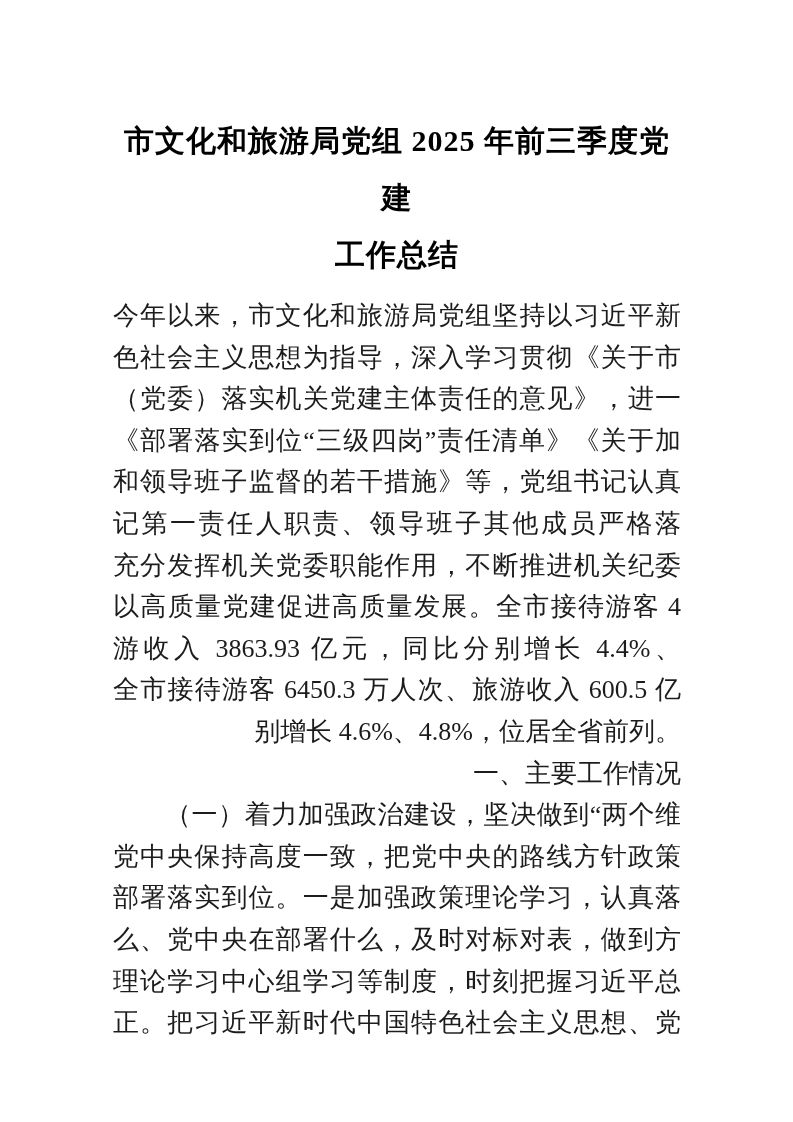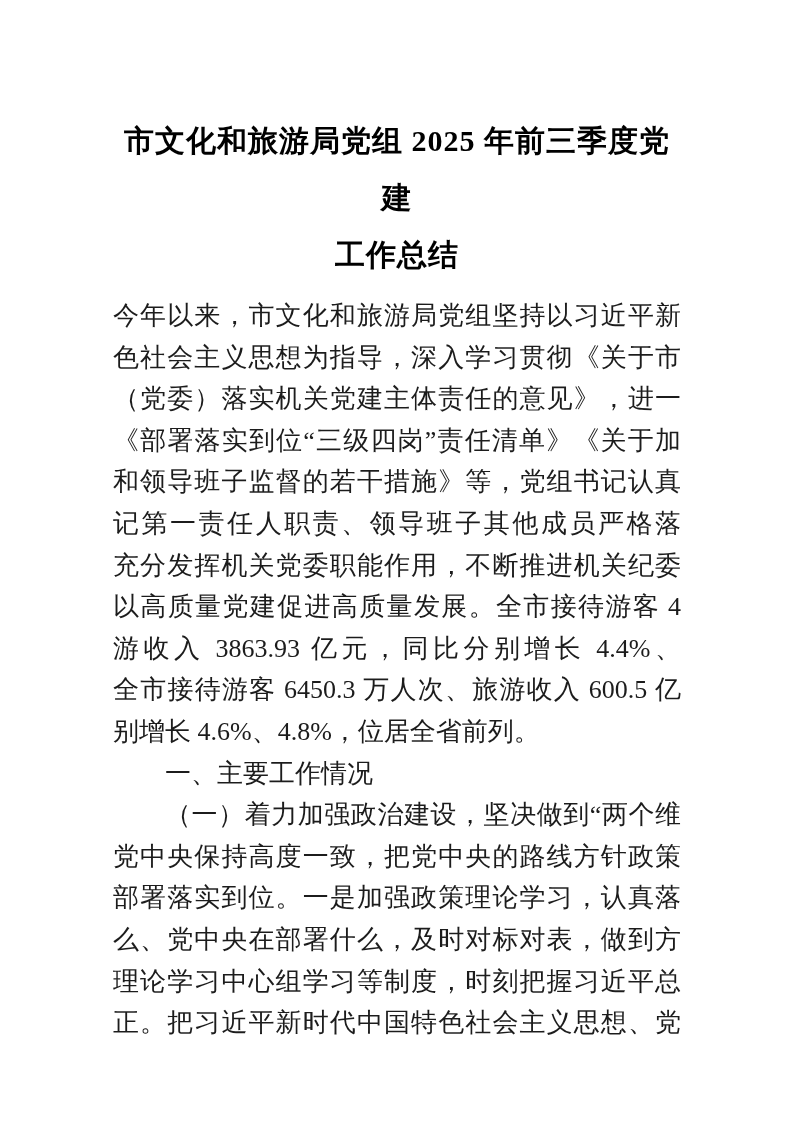--- a/index.html
+++ b/index.html
@@ -29,21 +29,21 @@
   }
   .doc-title .title-line {
     display: block;
   }
   .doc-body {
     font-size: 26px;
     line-height: 41.6px;
   }
   .line {
     white-space: nowrap;
-    text-align: left;
+    text-align: right;
     height: 41.6px;
   }
   .justify {
     
     text-align: justify;
     text-align-last: justify;
     white-space: normal;
     overflow: hidden;
   }
   .indent {

